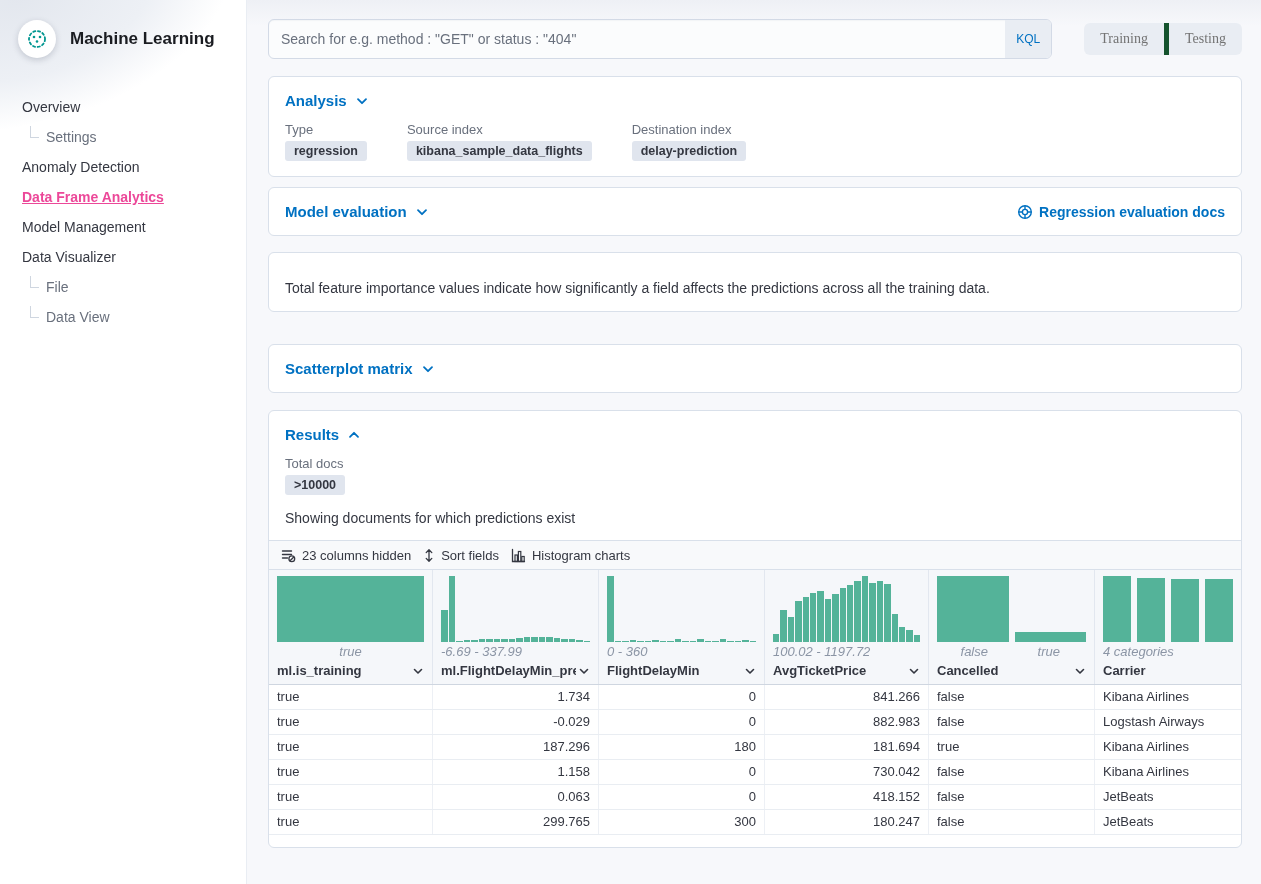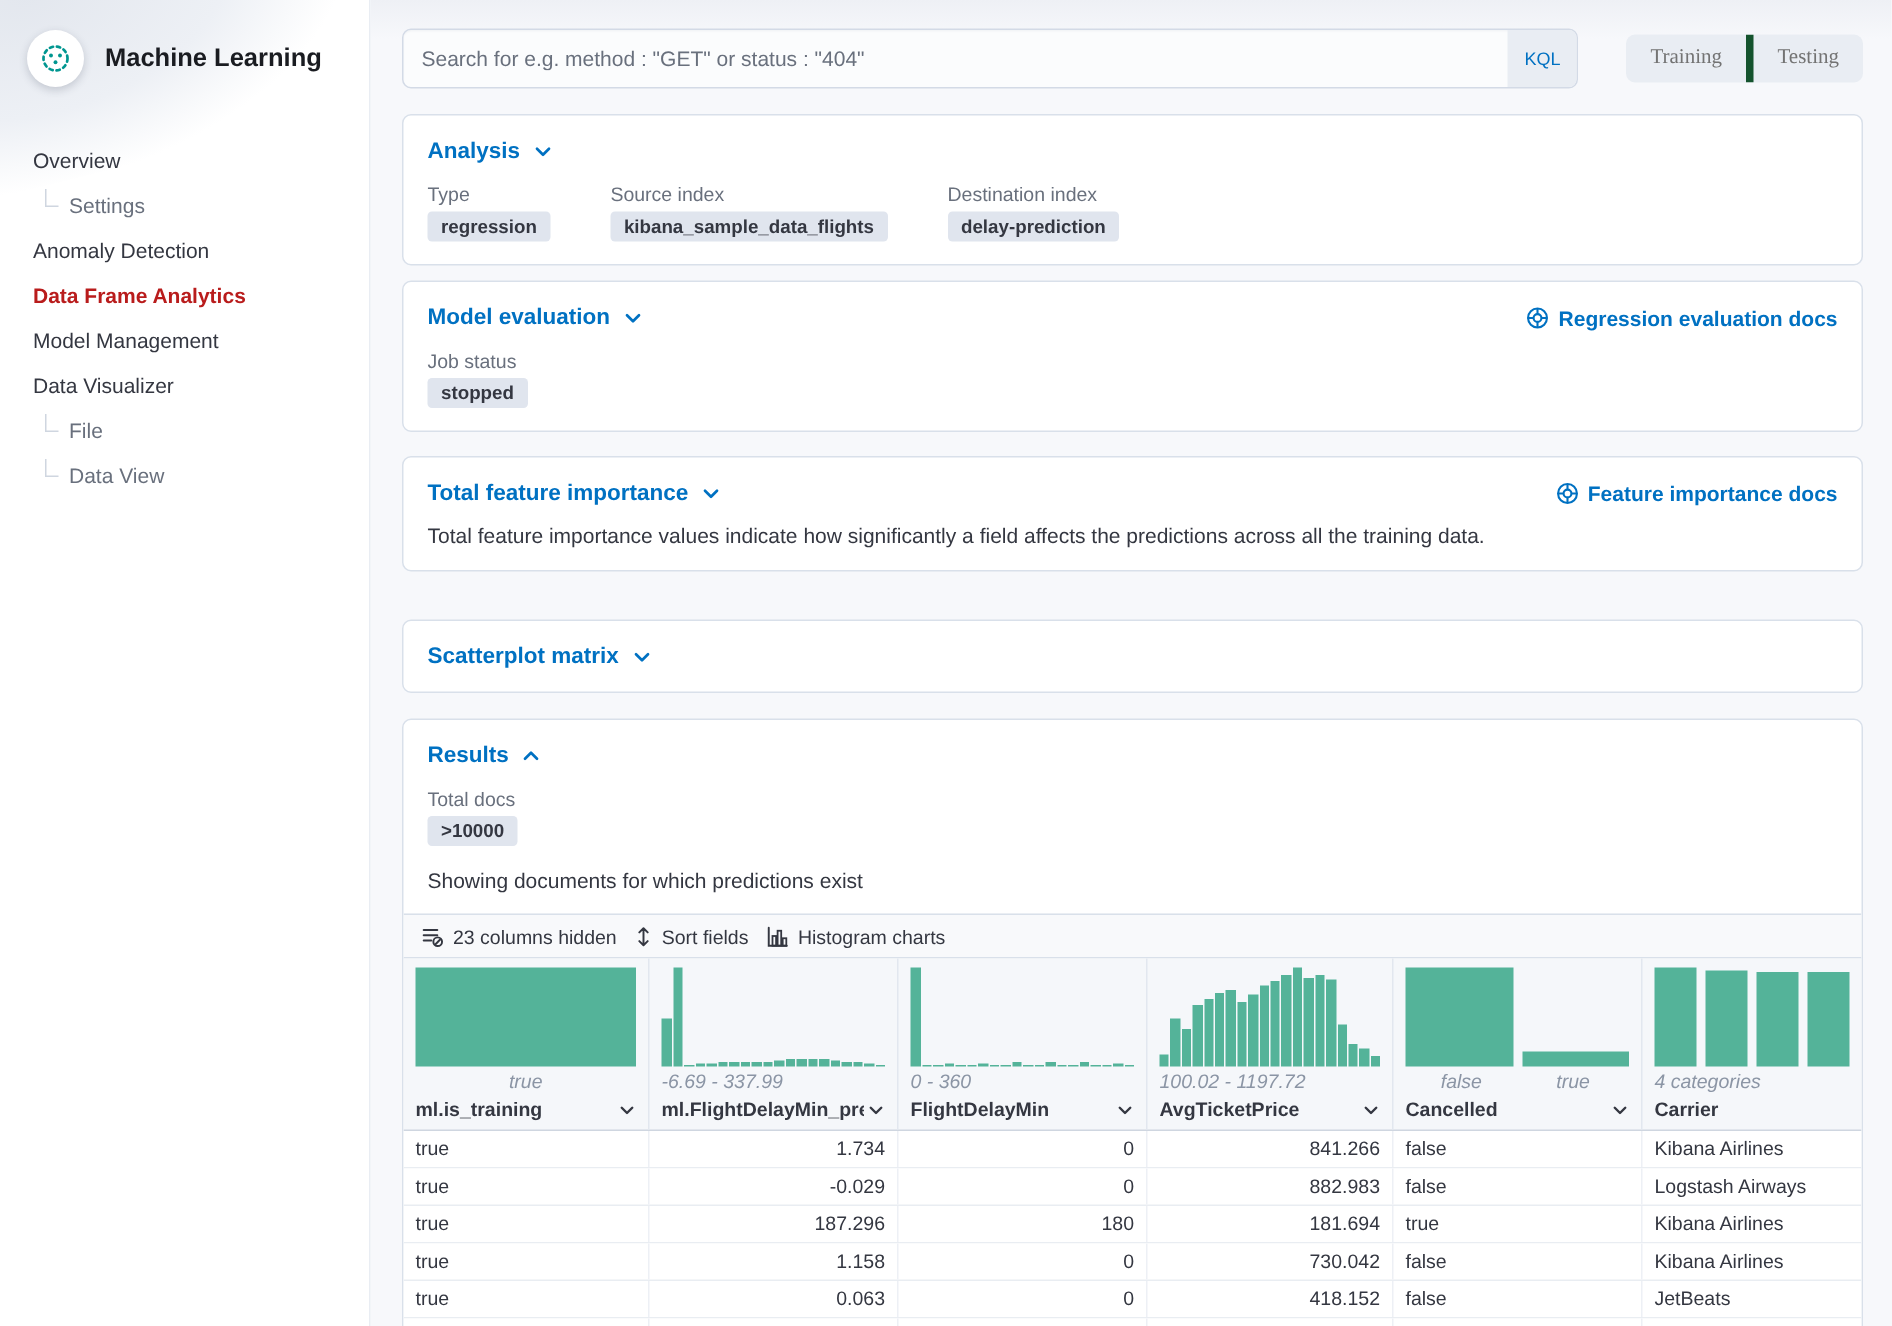--- a/index.html
+++ b/index.html
@@ -10,21 +10,21 @@
   .sidebar { position:relative; width:247px; height:100%; background:#fff; border-right:1px solid #e9edf3; flex:none; overflow:hidden; }
   .sidebar::before { content:''; position:absolute; top:-70px; left:-90px; width:330px; height:180px;
       background:radial-gradient(ellipse at 35% 30%, #e3e7ee 0%, #edf0f5 45%, rgba(255,255,255,0) 72%);
       transform:rotate(-14deg); }
   .logo-row { position:relative; display:flex; align-items:center; gap:14px; padding:20px 0 0 18px; }
   .logo-badge { width:38px; height:38px; border-radius:50%; background:#fff; box-shadow:0 2px 6px rgba(50,60,80,.22); display:flex; align-items:center; justify-content:center; flex:none; }
   .app-title { font-size:17px; font-weight:700; color:#1a1c21; }
   .nav { position:relative; margin-top:34px; display:flex; flex-direction:column; }
   .nav-item { display:flex; align-items:center; padding:7px 8px 7px 22px; font-size:14px; color:#343741; text-decoration:none; cursor:pointer; }
   .nav-item.indent { padding-left:30px; color:#69707d; }
-  .nav-item.active span.lbl { color:#b91c1c; font-weight:700; }
+  .nav-item.active span.lbl { color:#ec4899; font-weight:700; text-decoration:underline; }
   .tree { width:9px; height:12px; border-left:1px solid #cfd6e0; border-bottom:1px solid #cfd6e0; margin:-6px 7px 4px 0; flex:none; }
 
   
   .main { flex:1; height:100%; padding:19px 19px 0 21px; background:linear-gradient(#eef0f5, #f7f8fb 26px); overflow:hidden; }
   .top-row { display:flex; align-items:center; }
   .search-bar { flex:1; display:flex; height:40px; background:#fbfcfd; border:1px solid #d3dae6; border-radius:6px; overflow:hidden; box-shadow:inset 0 1px 1px rgba(69,90,120,.05); margin-right:32px; }
   .search-input { flex:1; border:none; outline:none; background:transparent; padding:0 12px; font-size:14px; color:#343741; font-family:inherit; }
   .search-input::placeholder { color:#69707d; }
   .kql-badge { width:46px; display:flex; align-items:center; justify-content:center; background:#e9edf3; color:#0071c2; font-size:12px; font-weight:400; cursor:pointer; }
   .filter-group { display:flex; height:32px; background:#e9edf3; border-radius:6px; overflow:hidden; flex:none; }
@@ -163,46 +163,23 @@
           <span>
               <svg width="16" height="16" viewBox="0 0 16 16">
                 <circle cx="8" cy="8" r="6.3" fill="none" stroke="#0071c2" stroke-width="1.4"></circle>
                 <circle cx="8" cy="8" r="2.6" fill="none" stroke="#0071c2" stroke-width="1.4"></circle>
                 <path d="M8 1.7 V5.4 M8 10.6 V14.3 M1.7 8 H5.4 M10.6 8 H14.3" stroke="#0071c2" stroke-width="1.4"></path>
               </svg>
             </span>
           <span>Regression evaluation docs</span>
         </a>
       </div>
-      <div class="fields-row">
-          <div class="field"><div class="field-label">Job status</div><span class="badge">stopped</span></div>
-        </div>
     </section>
 
     <section class="panel p-tfi">
-      <div class="title-row">
-        <div class="panel-title">
-          <span>Total feature importance</span>
-          <span>
-              <svg width="16" height="16" viewBox="0 0 16 16">
-                <path d="M4 6.2 L8 10.2 L12 6.2" fill="none" stroke="#0071c2" stroke-width="1.8" stroke-linecap="round" stroke-linejoin="round"></path>
-              </svg>
-            </span>
-        </div>
-        <a class="docs-link">
-          <span>
-              <svg width="16" height="16" viewBox="0 0 16 16">
-                <circle cx="8" cy="8" r="6.3" fill="none" stroke="#0071c2" stroke-width="1.4"></circle>
-                <circle cx="8" cy="8" r="2.6" fill="none" stroke="#0071c2" stroke-width="1.4"></circle>
-                <path d="M8 1.7 V5.4 M8 10.6 V14.3 M1.7 8 H5.4 M10.6 8 H14.3" stroke="#0071c2" stroke-width="1.4"></path>
-              </svg>
-            </span>
-          <span>Feature importance docs</span>
-        </a>
-      </div>
       <p class="panel-desc">Total feature importance values indicate how significantly a field affects the predictions across all the training data.</p>
     </section>
 
     <section class="panel p-scatter">
       <div class="title-row">
         <div class="panel-title">
           <span>Scatterplot matrix</span>
           <span>
               <svg width="16" height="16" viewBox="0 0 16 16">
                 <path d="M4 6.2 L8 10.2 L12 6.2" fill="none" stroke="#0071c2" stroke-width="1.8" stroke-linecap="round" stroke-linejoin="round"></path>

